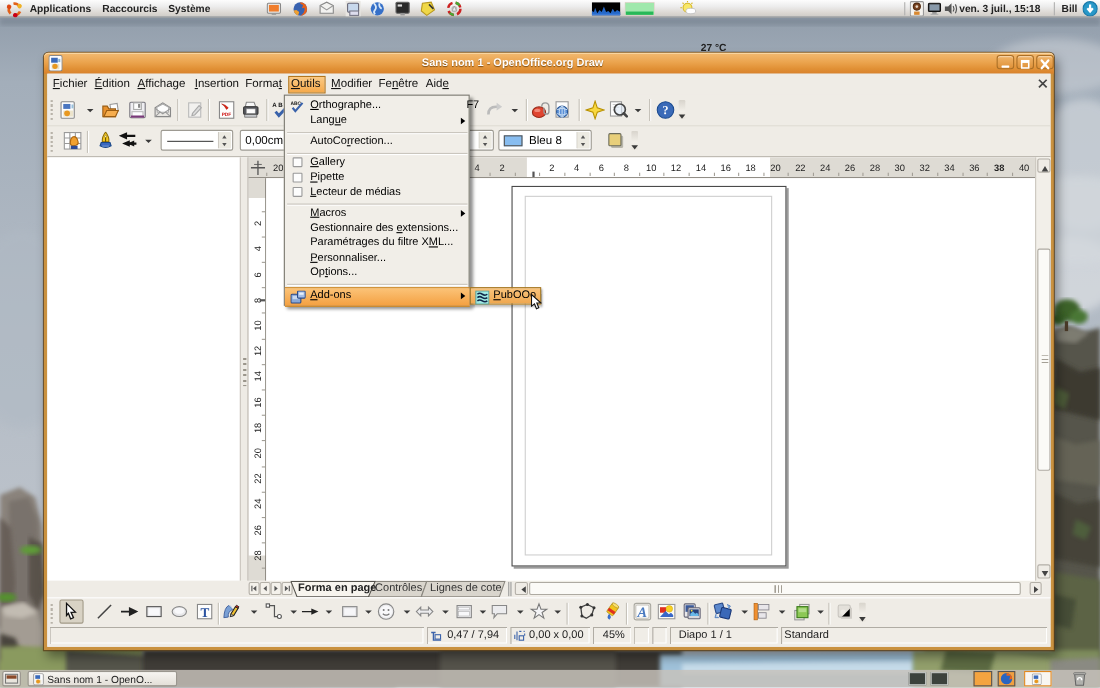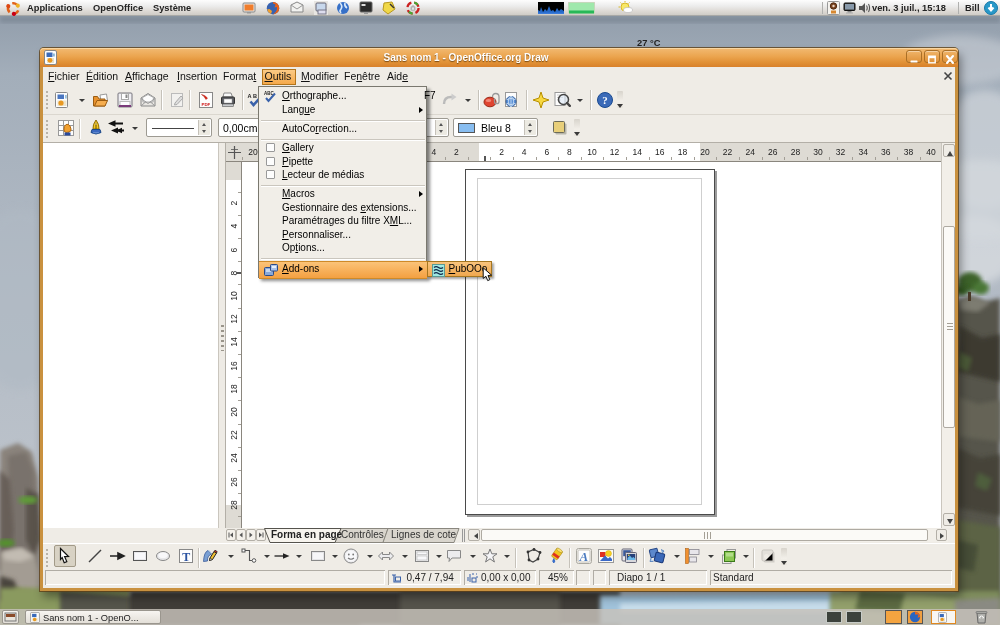--- a/index.html
+++ b/index.html
@@ -147,21 +147,21 @@
 <div id="panel">
 <svg class="abs" style="left:5px;top:1px;" width="16" height="15" viewBox="0 0 17 16">
 <g transform="rotate(25 8.8 8)">
 <circle cx="8.8" cy="8" r="5.6" fill="none" stroke="#e2621a" stroke-width="2.6" stroke-dasharray="7.8 3.9" stroke-dashoffset="1.2"></circle>
 <circle cx="2.9" cy="8" r="2.2" fill="#dd4814"></circle>
 <circle cx="11.8" cy="3.1" r="2.2" fill="#efb226"></circle>
 <circle cx="11.8" cy="12.9" r="2.2" fill="#c90016"></circle>
 </g>
 </svg>
       <span class="mtext" style="left:27px;">Applications</span>
-      <span class="mtext" style="left:93px;">OpenOffice</span>
+      <span class="mtext" style="left:93px;">Raccourcis</span>
       <span class="mtext" style="left:153px;">Système</span>
       <svg class="abs" style="left:242px;top:1px;" width="14" height="14" viewBox="0 0 14 14">
         <rect x="1" y="2" width="12" height="9" rx="1" fill="#e8e8e6" stroke="#888"></rect>
         <rect x="2.5" y="3.5" width="9" height="6" fill="#f07d2c"></rect>
         <rect x="5" y="11" width="4" height="1.5" fill="#999"></rect>
       </svg>
       <svg class="abs" style="left:266px;top:1px;" width="14" height="14" viewBox="0 0 14 14">
         <circle cx="7" cy="7.2" r="6.2" fill="#3862b0"></circle>
         <path d="M7,1 A6.2,6.2 0 0 1 13.2,7.2 A6.2,6.2 0 0 1 7,13.4 C10,11.5 11.5,9 10.8,6 L8.5,6.5 L9.5,3.5 L7,2.5 Z" fill="#e86018"></path>
         <path d="M1,8.5 A6.2,6.2 0 0 0 5,13 L6,10 L3.5,8 Z" fill="#f0a030"></path>
@@ -459,21 +459,21 @@
             <span class="rnum" style="left:451.4px;top:4px;width:10px;text-align:center;">18</span>
             <span class="rnum" style="left:474.0px;top:4px;width:10px;text-align:center;">20</span>
             <span class="rnum" style="left:496.6px;top:4px;width:10px;text-align:center;">22</span>
             <span class="rnum" style="left:519.2px;top:4px;width:10px;text-align:center;">24</span>
             <span class="rnum" style="left:541.8px;top:4px;width:10px;text-align:center;">26</span>
             <span class="rnum" style="left:564.4px;top:4px;width:10px;text-align:center;">28</span>
             <span class="rnum" style="left:587.0px;top:4px;width:10px;text-align:center;">30</span>
             <span class="rnum" style="left:609.6px;top:4px;width:10px;text-align:center;">32</span>
             <span class="rnum" style="left:632.2px;top:4px;width:10px;text-align:center;">34</span>
             <span class="rnum" style="left:654.8px;top:4px;width:10px;text-align:center;">36</span>
-            <span class="rnum" style="left:677.4px;top:4px;width:10px;text-align:center;">38</span>
+            <span class="rnum" style="left:677.4px;top:4px;width:10px;text-align:center;font-weight:bold;">38</span>
             <span class="rnum" style="left:700.0px;top:4px;width:10px;text-align:center;">40</span>
             <div class="abs" style="left:258px;top:13px;width:2px;height:6px;background:#555;"></div>
             <svg class="abs" style="left:2px;top:3px;" width="13" height="13" viewBox="0 0 13 13">
               <path d="M6.5,0 L6.5,13 M0,6.5 L13,6.5" stroke="#555" stroke-width="1.2"></path>
               <path d="M3,3.5 L10,3.5" stroke="#555" stroke-width="0.8"></path>
             </svg>
           </div>
 <div class="ruler" id="vruler">
             <div class="abs" style="left:0;top:18px;width:16px;height:325px;background:#fff;"></div>
             <div class="tickv" style="top:29.6px;"></div>

